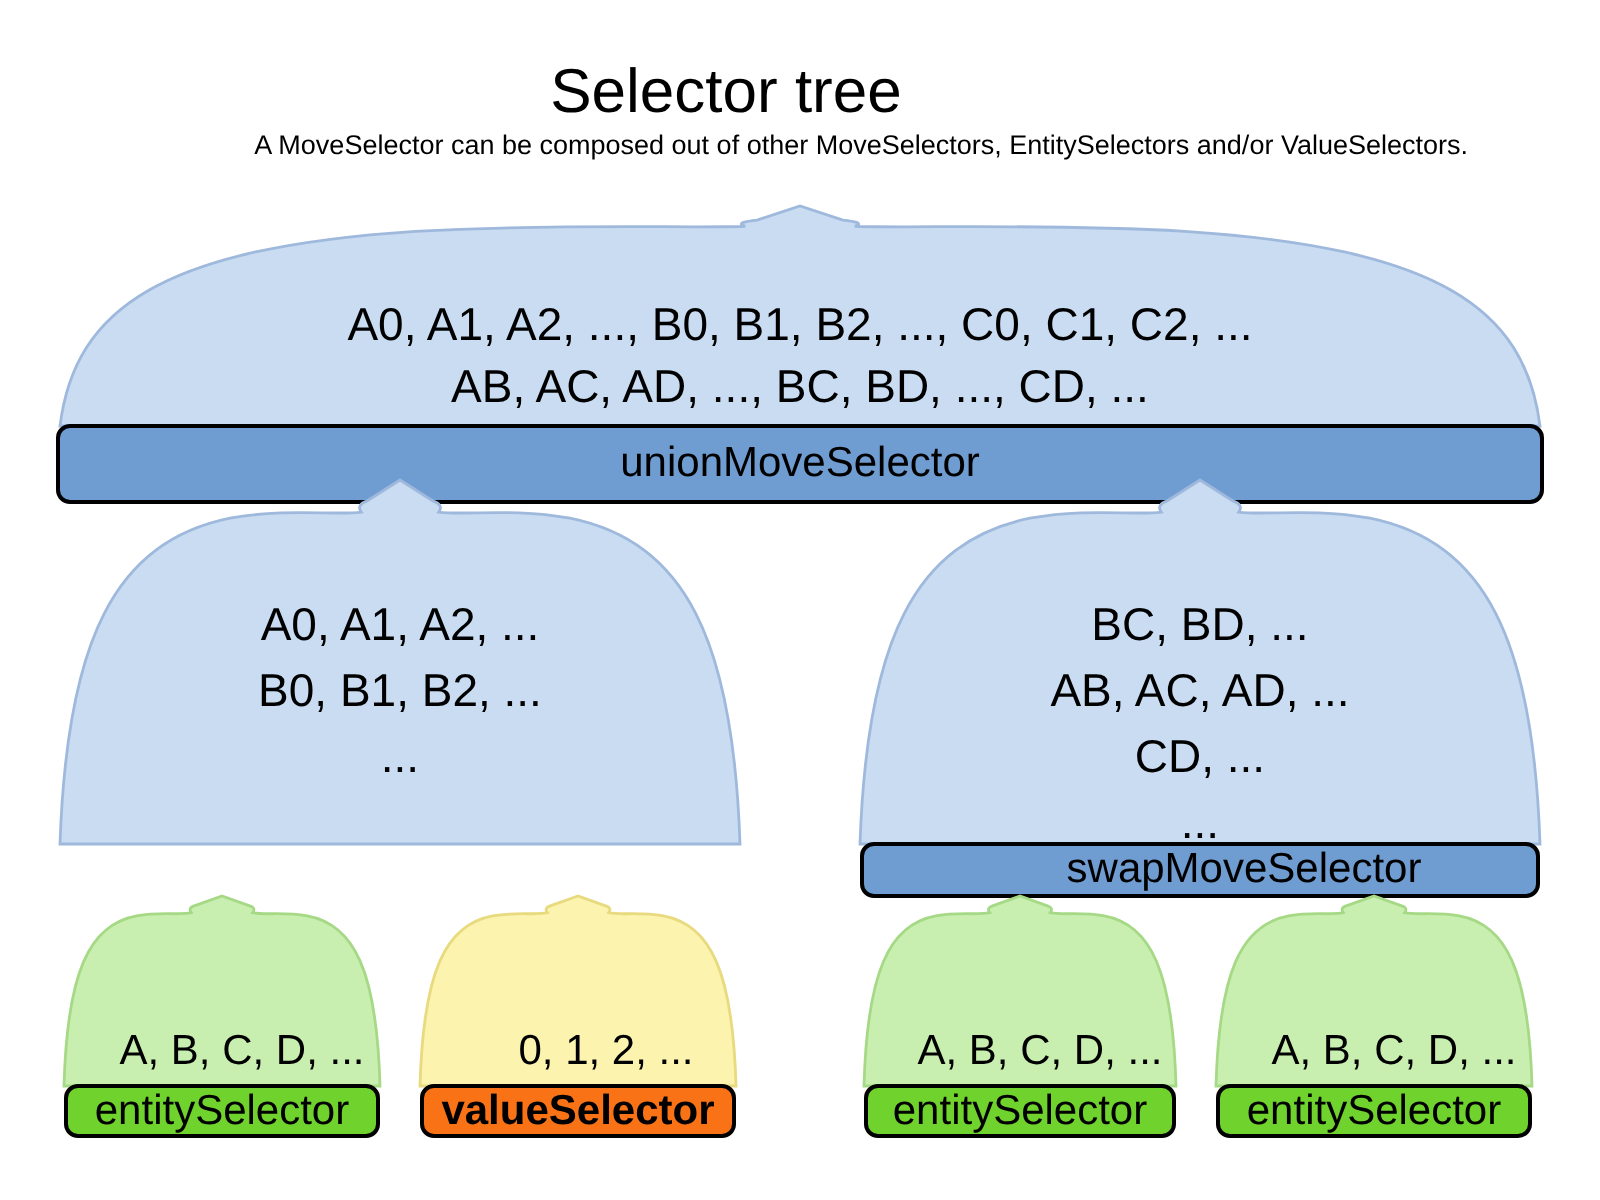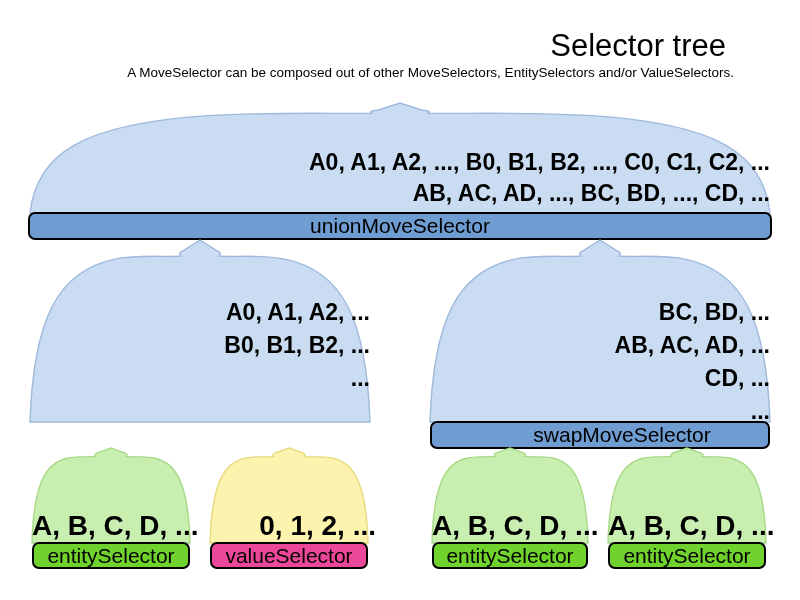--- a/index.html
+++ b/index.html
@@ -1,58 +1,58 @@
 <!DOCTYPE html>
 <html><head>
 <meta charset="utf-8">
 <style>
   html, body { margin:0; padding:0; background:#ffffff; }
   .canvas {
     position:relative; width:800px; height:600px; overflow:hidden;
     background:#ffffff; font-family:"Liberation Sans", sans-serif; color:#000;
   }
-  .title    { position:absolute; left:0; top:28px;  width:726px; text-align:right; font-size:31px; }
+  .title    { position:absolute; left:0; top:28px;  width:726px; text-align:center; font-size:31px; }
   .subtitle { position:absolute; left:0; top:65px;  width:734px; text-align:right; font-size:13.5px; }
 
   .cloud { position:absolute; overflow:visible; }
   .cloud path { stroke-width:1.4px; vector-effect:non-scaling-stroke; }
   .cloud.blue   path { fill:#c9dcf2; stroke:#9fb9dd; }
   .cloud.green  path { fill:#c9efb0; stroke:#a6d986; }
   .cloud.yellow path { fill:#fbf3ae; stroke:#e8da7e; }
 
   .bar {
     position:absolute; box-sizing:border-box;
     display:flex; align-items:center; justify-content:center;
     font-size:21px; border:2px solid #000; border-radius:7px; white-space:nowrap;
   }
   .bar.blue   { background:#6f9cd1; }
   .bar.green  { background:#70d22c; }
-  .bar.yellow { background:#ec4899; }
+  .bar.yellow { background:#f97316;font-weight:bold; }
 
-  .ctext { position:absolute; text-align:right; white-space:nowrap;font-weight:bold; }
+  .ctext { position:absolute; text-align:center; white-space:nowrap; }
   .ctext.top   { font-size:23px; line-height:31px; }
   .ctext.mid   { font-size:23px; line-height:33px; }
-  .ctext.small { font-size:28px; line-height:22px; }
+  .ctext.small { font-size:21px; line-height:22px;margin-left:10px; }
 </style>
 </head>
 <body>
 
 <div class="canvas">
 
   <div class="title">Selector tree</div>
   <div class="subtitle">A MoveSelector can be composed out of other MoveSelectors, EntitySelectors and/or ValueSelectors.</div>
 
   <svg class="cloud blue" style="left:30px; top:103px; width:740px; height:110px" viewBox="0 0 100 100" preserveAspectRatio="none">
     <path d="M 0 100 C 1 46, 7 19, 24 11.5 C 34 7.8, 42.5 10.2, 46.3 9.2 C 45.6 7.8, 46.4 6.9, 47.1 6.4 L 50 0 L 52.9 6.4 C 53.6 6.9, 54.4 7.8, 53.7 9.2 C 57.5 10.2, 66 7.8, 76 11.5 C 93 19, 99 46, 100 100 Z"></path>
   </svg>
   <div class="ctext top" style="left:30px; top:147px; width:740px;">
     <div>A0, A1, A2, ..., B0, B1, B2, ..., C0, C1, C2, ...</div>
     <div>AB, AC, AD, ..., BC, BD, ..., CD, ...</div>
   </div>
-  <div class="bar blue" style="left:28px; top:212px; width:744px; height:28px;">unionMoveSelector</div>
+  <div class="bar blue" style="left:28px; top:212px; width:744px; height:40px;">unionMoveSelector</div>
 
   <svg class="cloud blue" style="left:30px; top:240px; width:340px; height:182px" viewBox="0 0 100 100" preserveAspectRatio="none">
     <path d="M 0 100 C 1 44, 8 17, 25 10.5 C 33.5 7.6, 40.5 9.8, 44.3 8.8 C 43.7 7.3, 44.3 6.3, 45.1 5.8 L 50 0 L 54.9 5.8 C 55.7 6.3, 56.3 7.3, 55.7 8.8 C 59.5 9.8, 66.5 7.6, 75 10.5 C 92 17, 99 44, 100 100 Z"></path>
   </svg>
   <div class="ctext mid" style="left:30px; top:296px; width:340px;">
     <div>A0, A1, A2, ...</div>
     <div>B0, B1, B2, ...</div>
     <div>...</div>
   </div>
 

